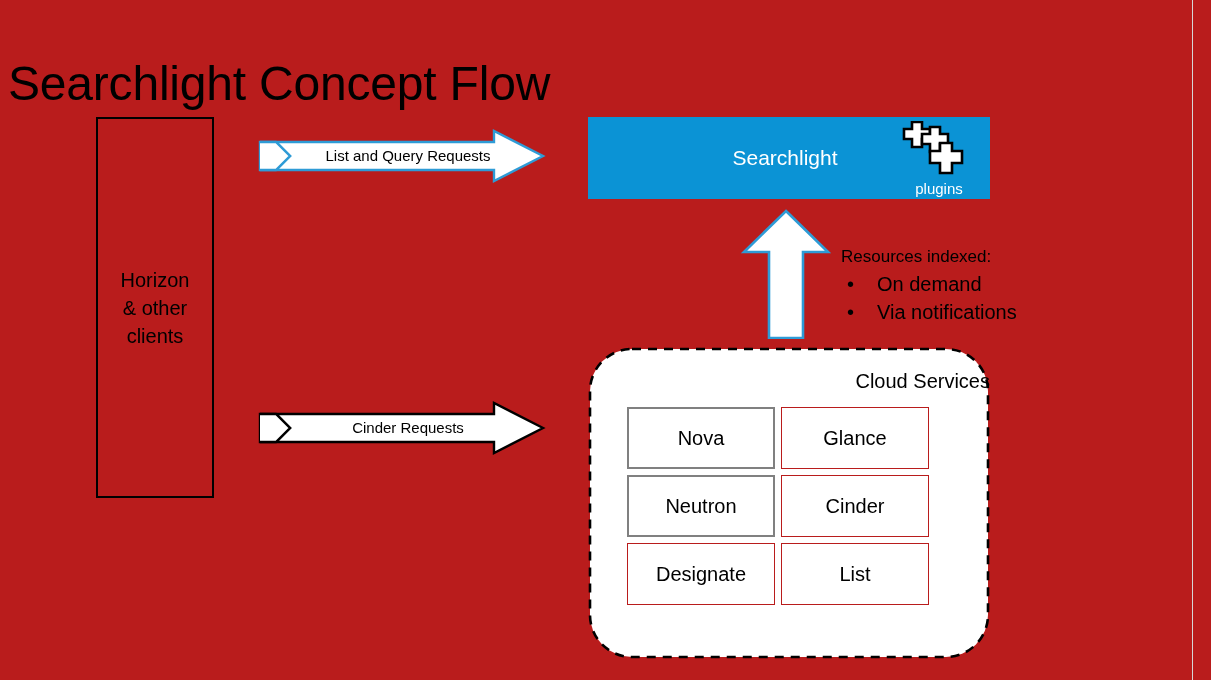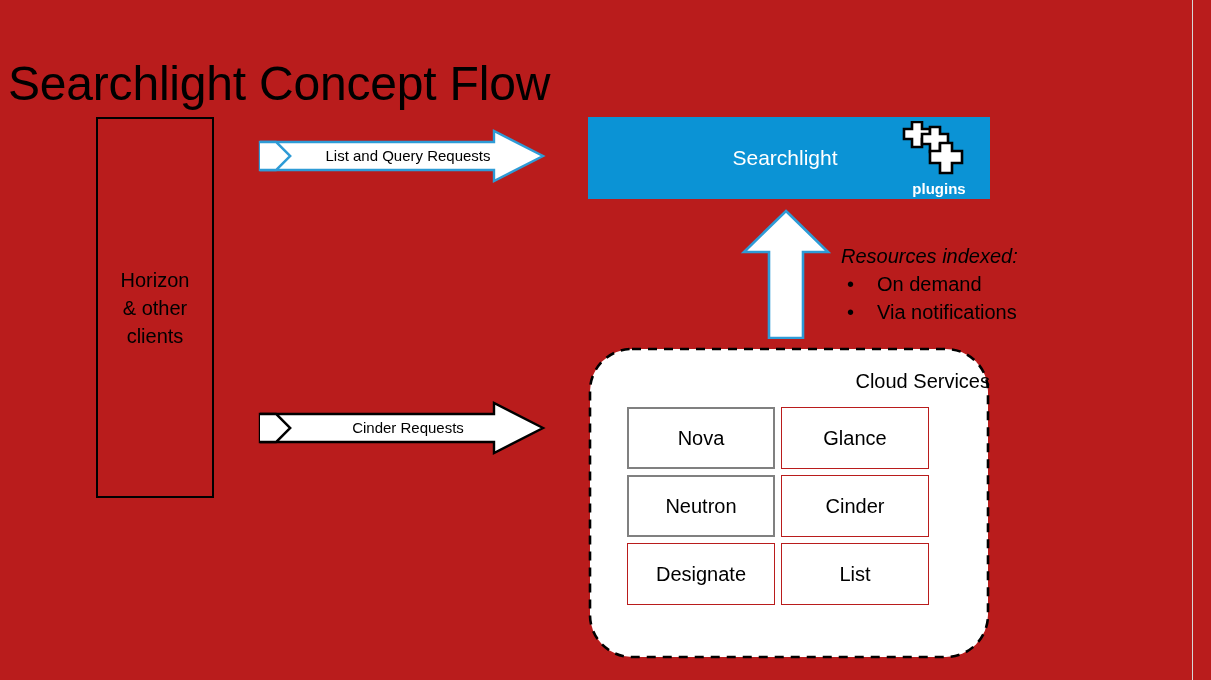--- a/index.html
+++ b/index.html
@@ -88,21 +88,20 @@
     color: #ffffff;
     padding-right: 8px;
     box-sizing: border-box;
   }
   .plugins-wrap {
     position: absolute;
     right: 8px;
     top: 4px;
     width: 86px;
     height: 76px;
-    font-weight: bold;
   }
   .plugins-icon {
     position: absolute;
     left: 6px;
     top: 0px;
     width: 74px;
     height: 56px;
   }
   .plugins-label {
     position: absolute;
@@ -159,25 +158,24 @@
   }
 
   
   .resources-block {
     position: absolute;
     left: 841px;
     top: 243px;
     width: 300px;
   }
   .resources-heading {
-    font-size: 20px;
+    font-size: 17px;
     line-height: 27px;
     color: #000000;
     white-space: nowrap;
-    font-style: italic;
   }
   .resources-list {
     margin: 0;
     padding: 0;
     list-style: none;
   }
   .resources-list li {
     font-size: 20px;
     line-height: 28px;
     color: #000000;

